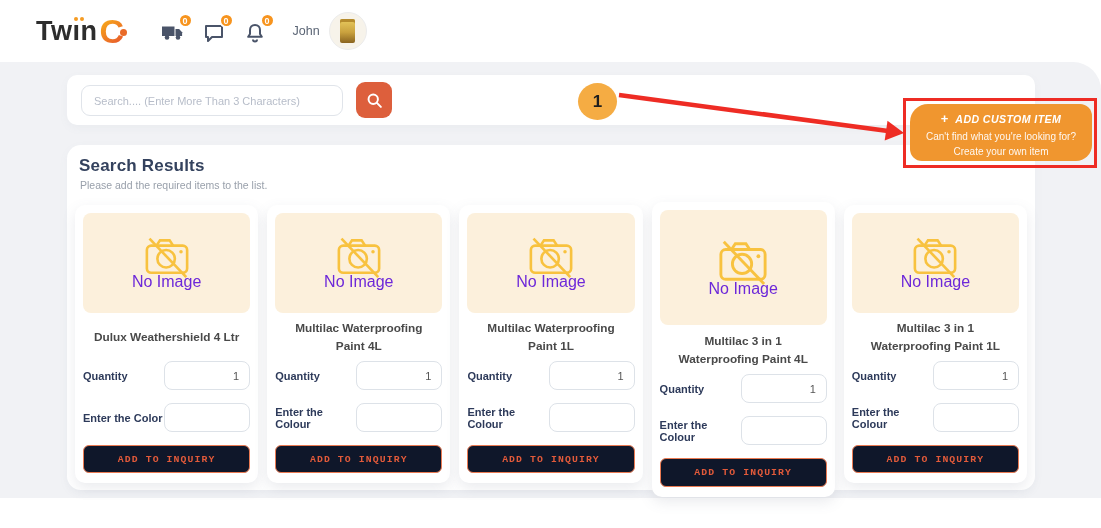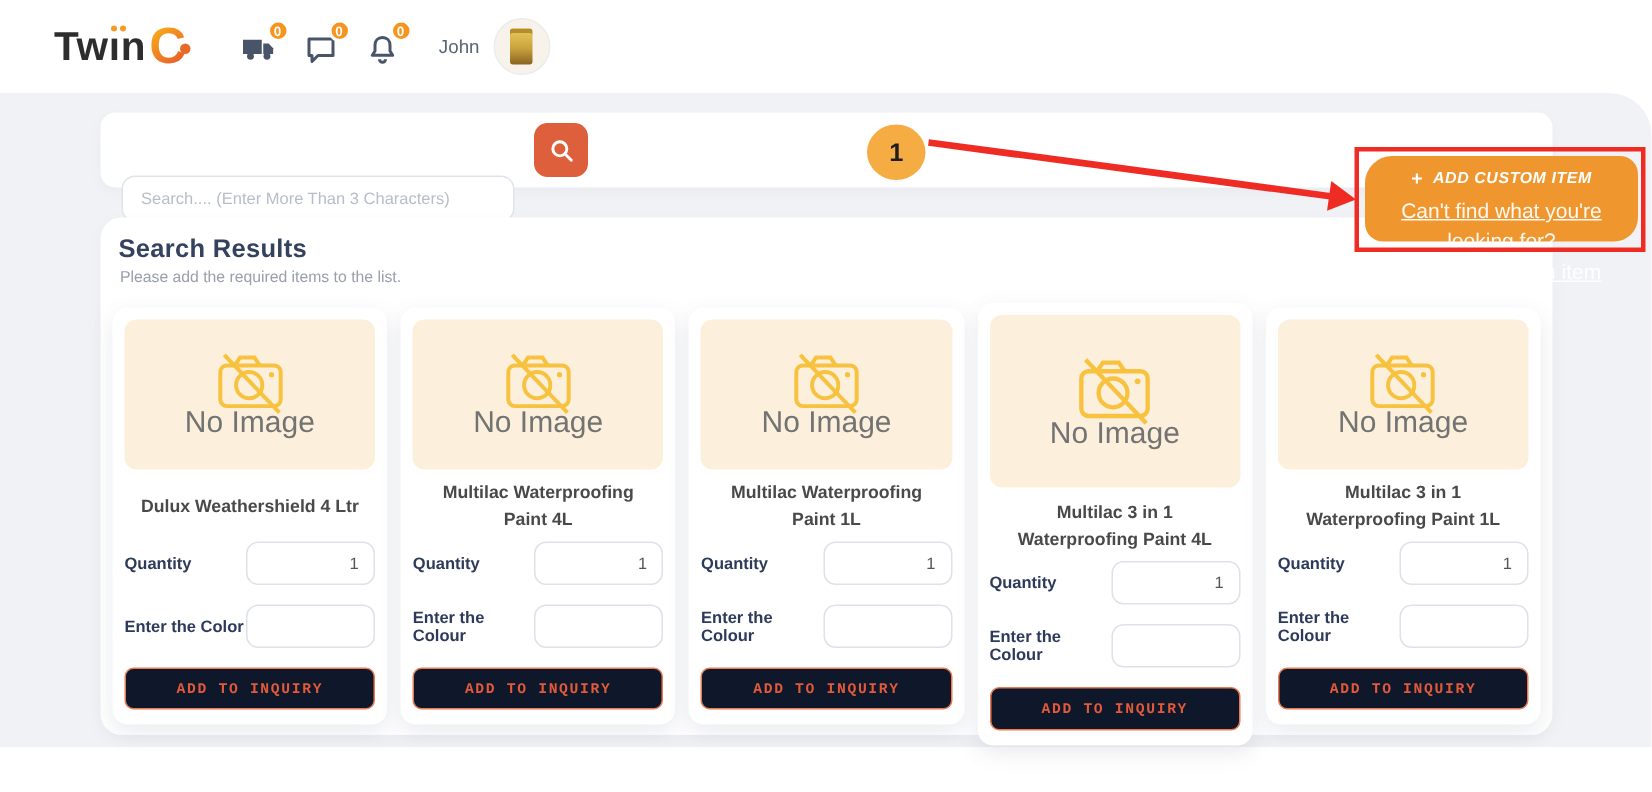--- a/index.html
+++ b/index.html
@@ -25,47 +25,47 @@
   .user { display:flex; align-items:center; gap:9px; margin-left:24px; }
   .user-name { font-size:12.5px; color:#5a6474; }
   .avatar { width:38px; height:38px; border-radius:50%; background:#f7f3ea; border:1px solid #ececec; display:flex; align-items:center; justify-content:center; cursor:pointer; overflow:hidden; }
   .avatar-img { width:15px; height:24px; border-radius:2px; background:linear-gradient(180deg,#e9cb5f 0%,#caa23e 55%,#8a6420 100%); box-shadow:inset 0 3px 0 #b58b2d; }
 
   
   .page-bg { position:absolute; left:0; top:62px; width:1101px; height:436px; background:#f1f2f5; border-top-right-radius:28px; }
 
   
   .search-card { position:absolute; left:67px; top:75px; width:968px; height:50px; background:#fff; border-radius:10px; box-shadow:0 3px 8px rgba(120,130,150,.06); }
-  .search-input { position:absolute; left:14px; top:10px; width:262px; height:31px; border:1px solid #e0e4ea; border-radius:9px; font-size:11px; color:#444; padding:0 12px; outline:none; font-family:"Liberation Sans",sans-serif;margin-top:32px; }
+  .search-input { position:absolute; left:14px; top:10px; width:262px; height:31px; border:1px solid #e0e4ea; border-radius:9px; font-size:11px; color:#444; padding:0 12px; outline:none; font-family:"Liberation Sans",sans-serif; }
   .search-input::placeholder { color:#b7bdc9; }
   .search-btn { position:absolute; left:289px; top:7px; width:36px; height:36px; border:none; border-radius:9px; background:#dd5f3c; cursor:pointer; display:flex; align-items:center; justify-content:center; }
 
   
   .anno-circle { position:absolute; left:578px; top:83px; width:39px; height:37px; border-radius:50%; background:#f5ac43; display:flex; align-items:center; justify-content:center; font-size:17px; font-weight:bold; color:#1e1e1e; z-index:7; }
   .arrow-svg { position:absolute; left:0; top:0; width:1101px; height:528px; pointer-events:none; z-index:7; }
   .hl-rect { position:absolute; left:903px; top:98px; width:194px; height:70px; border:3px solid #ee2c24; z-index:6; }
 
   
   .add-custom { position:absolute; left:910px; top:104px; width:182px; height:57px; background:#f0962f; border:none; border-radius:18px 12px 16px 12px; color:#fff; cursor:pointer; z-index:5; padding:7px 6px 6px; font-family:"Liberation Sans",sans-serif; }
   .ac-line1 { display:flex; align-items:center; justify-content:center; gap:7px; font-weight:bold; }
   .ac-plus { font-size:13px; }
   .ac-label { font-size:10.6px; letter-spacing:.4px;font-style:italic; }
-  .ac-sub { margin-top:4px; font-size:14px; line-height:1.45; color:rgba(255,255,255,.93);text-decoration:underline; }
+  .ac-sub { margin-top:4px; font-size:10px; line-height:1.45; color:rgba(255,255,255,.93); }
 
   
   .results-panel { position:absolute; left:67px; top:145px; width:968px; height:345px; background:#fff; border-radius:14px; box-shadow:0 3px 10px rgba(120,130,150,.05); }
   .results-title { position:absolute; left:12px; top:11px; font-size:17px; font-weight:bold; color:#34425e; letter-spacing:.2px; }
   .results-sub { position:absolute; left:13px; top:34px; font-size:10.5px; color:#99a0ab; }
   .cards { position:absolute; left:8px; top:60px; width:952px; display:flex; gap:9px; align-items:flex-start; }
   .card { flex:1; background:#fff; border-radius:10px; box-shadow:0 5px 14px rgba(90,100,120,.13); padding:8px 8px 10px; height:278px; display:flex; flex-direction:column; }
   .card.tall { margin-top:-3px; height:295px; }
   .noimg { height:104px; border-radius:8px; background:#fcf0dc; display:flex; flex-direction:column; align-items:center; justify-content:center; }
   .card.tall .noimg { height:117px; }
   .noimg svg { display:block; }
-  .noimg-text { font-size:20px; color:#737373; margin-top:-7px; }
+  .noimg-text { font-size:16px; color:#6d28d9; margin-top:-7px; }
   .card-title { height:50px; display:flex; align-items:center; justify-content:center; text-align:center; font-size:11.8px; font-weight:bold; color:#494949; line-height:1.55; padding:0 4px; }
   .row { display:flex; align-items:center; justify-content:space-between; margin-bottom:13px; }
   .row label { font-size:11px; font-weight:bold; color:#2d3a5a; }
   .row input { width:86px; height:29px; border:1.5px solid #dde2e8; border-radius:8px; outline:none; font-size:11px; color:#555; font-family:"Liberation Sans",sans-serif; }
   .row input.qty { text-align:right; padding-right:10px; }
   .row input.clr { padding:0 8px; }
   .add-btn { margin-top:auto; width:100%; height:29px; background:#0f172a; border:1.3px solid #ea7a52; border-radius:6px; color:#e25a3a; font-size:9.8px; font-weight:bold; letter-spacing:1.1px; cursor:pointer; font-family:Liberation Mono, monospace; }
 </style>
 </head>
 <body>

